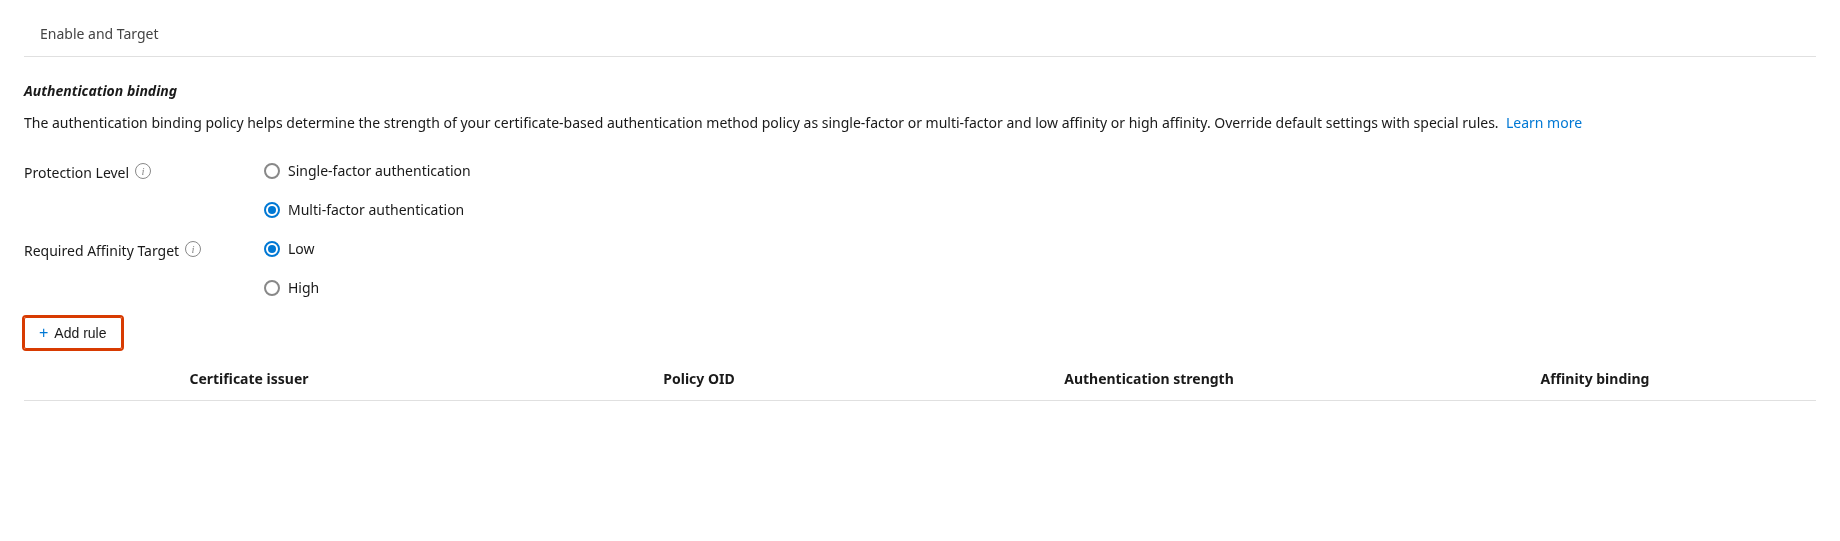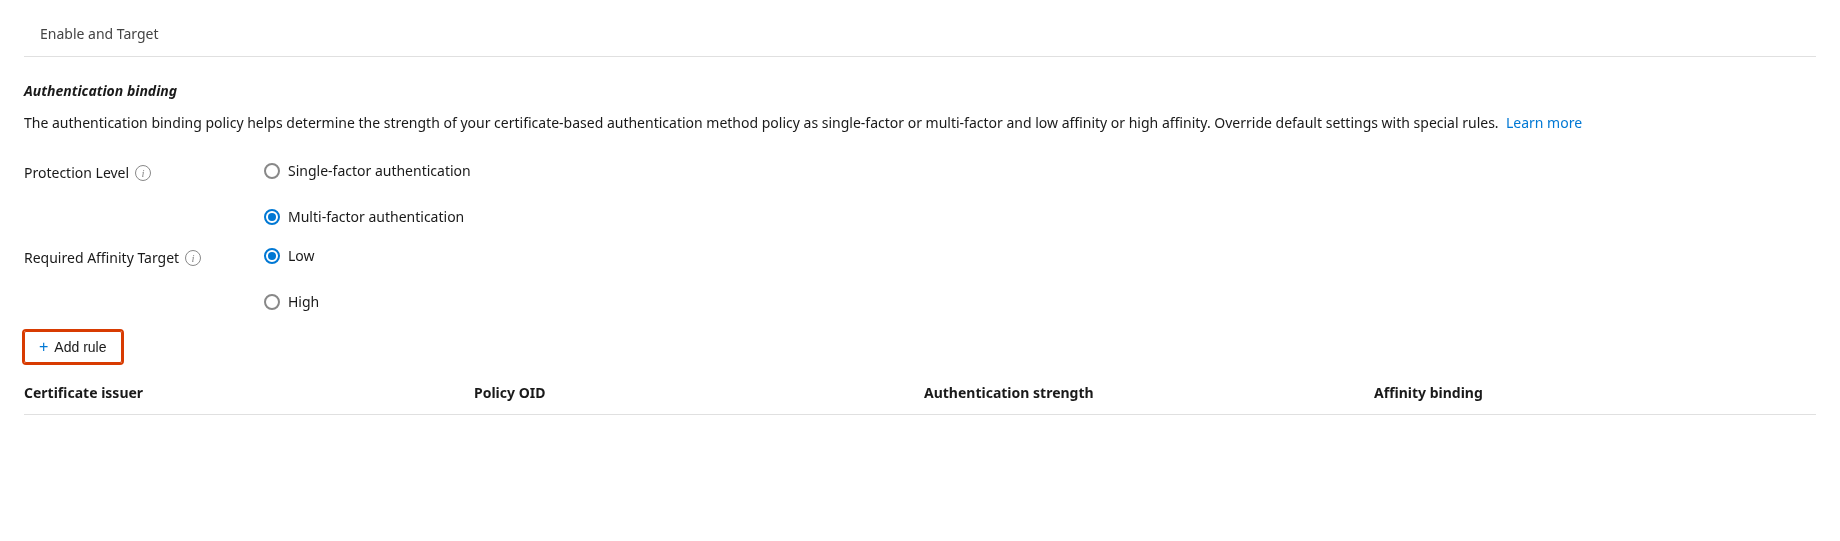--- a/index.html
+++ b/index.html
@@ -68,42 +68,41 @@
       display: flex;
       align-items: flex-start;
       margin-bottom: 20px;
     }
     .form-label {
       width: 240px;
       min-width: 240px;
       font-size: 14px;
       color: #1a1a1a;
       display: flex;
-      align-items: center;
       gap: 6px;
       padding-top: 2px;
     }
     .info-icon {
       display: inline-flex;
       align-items: center;
       justify-content: center;
       width: 16px;
       height: 16px;
       border-radius: 50%;
       border: 1px solid #888;
       color: #888;
       font-size: 11px;
       font-style: italic;
       font-family: serif;
       cursor: default;
     }
     .radio-group {
       display: flex;
       flex-direction: column;
-      gap: 27px;
+      gap: 20px;
     }
     .radio-option {
       display: flex;
       align-items: center;
       gap: 8px;
       cursor: pointer;
     }
     .radio-input {
       width: 16px;
       height: 16px;
@@ -155,20 +154,21 @@
     
     .table-container {
       width: 100%;
     }
     .table-header {
       display: grid;
       grid-template-columns: 450px 450px 450px 1fr;
       border-bottom: 1px solid #e0e0e0;
       padding-bottom: 8px;
       margin-bottom: 4px;
+      text-align: center;
     }
     .table-header-cell {
       font-weight: 700;
       font-size: 14px;
       color: #1a1a1a;
       padding: 4px 0;
     }
     .table-empty {
       padding: 12px 0;
       color: #1a1a1a;

